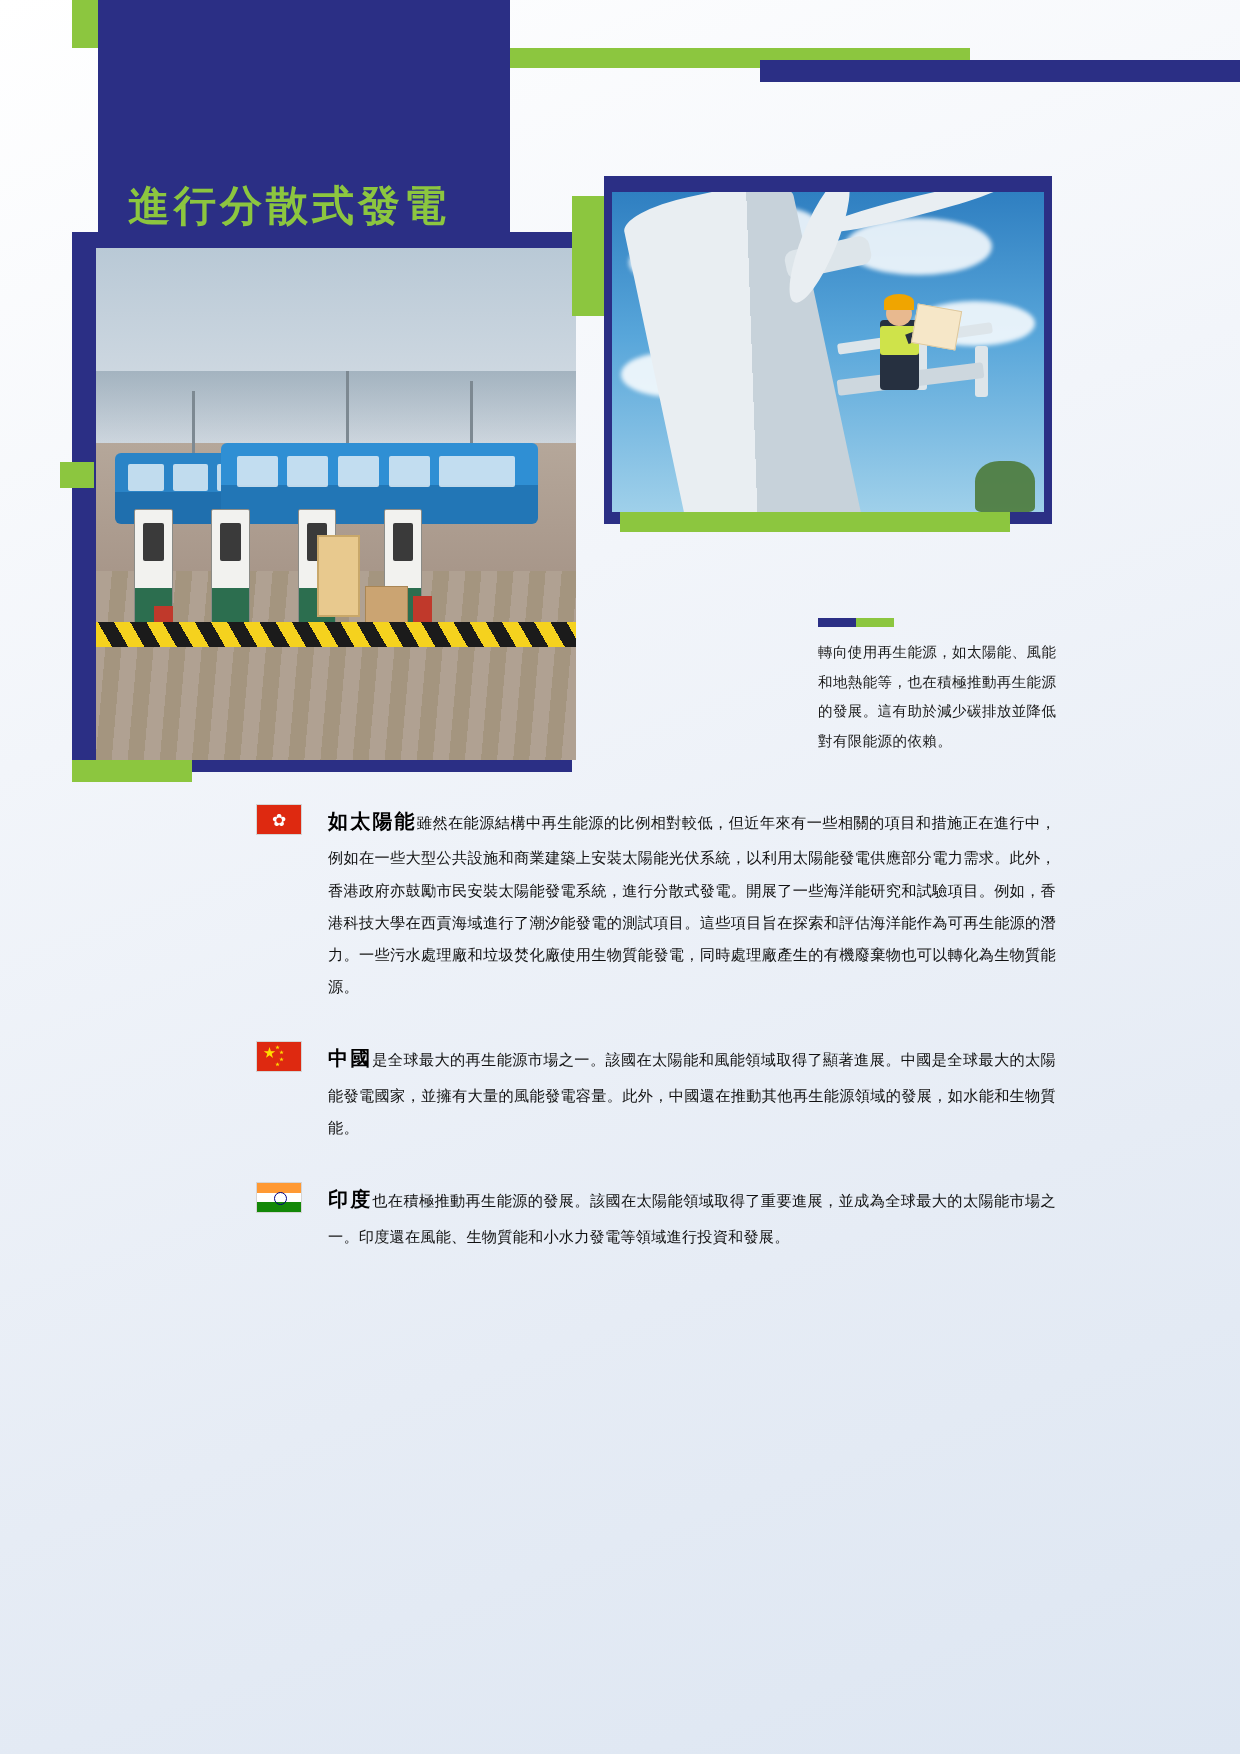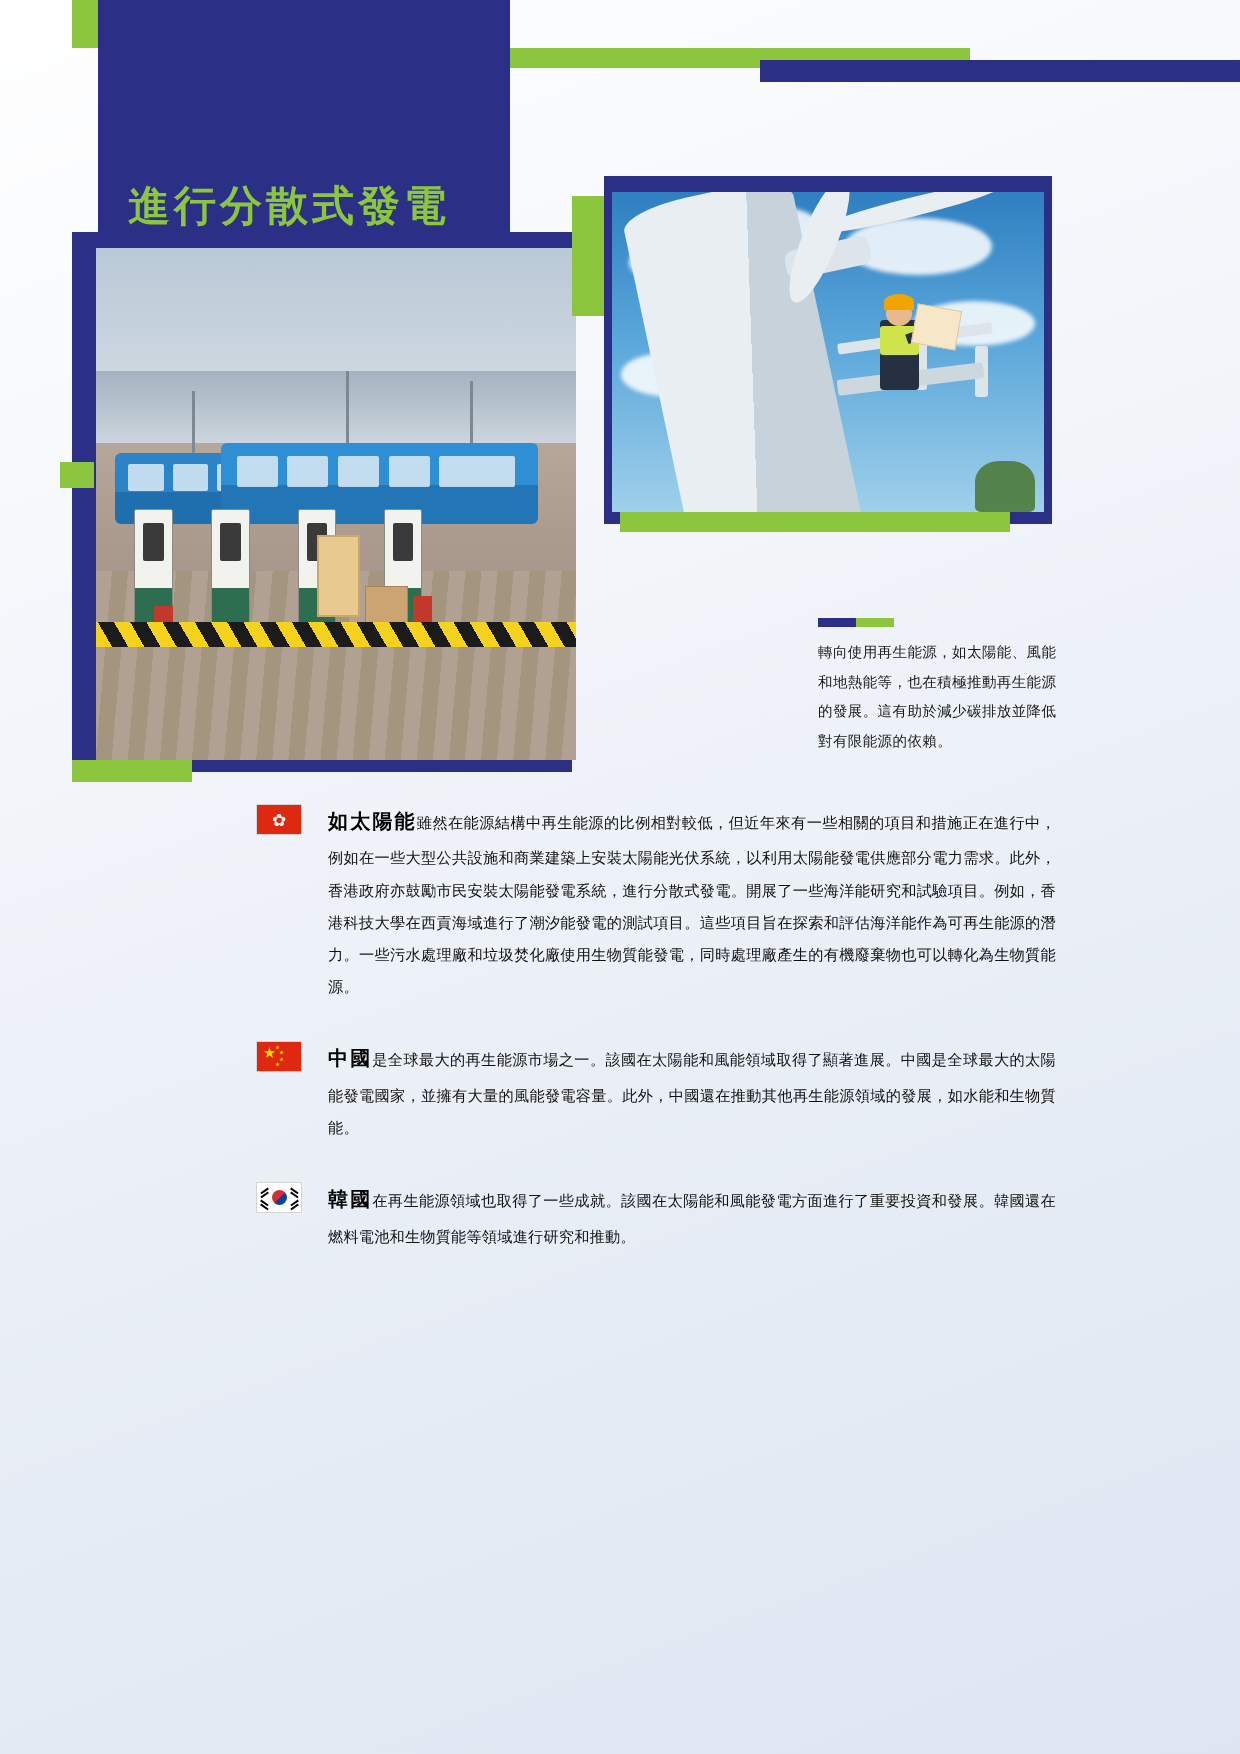--- a/index.html
+++ b/index.html
@@ -373,32 +373,24 @@
       <span class="star-s s1">★</span>
       <span class="star-s s2">★</span>
       <span class="star-s s3">★</span>
       <span class="star-s s4">★</span>
     </div>
     <div class="entry-text">
       <span class="lead">中國</span><span>是全球最大的再生能源市場之一。該國在太陽能和風能領域取得了顯著進展。中國是全球最大的太陽能發電國家，並擁有大量的風能發電容量。此外，中國還在推動其他再生能源領域的發展，如水能和生物質能。</span>
     </div>
   </div>
 
-
-
   <div class="entry" style="margin-top:14px">
-    <div class="flag flag-kr">
-      <span class="taeguk"></span>
-      <span class="bar kb1"></span>
-      <span class="bar kb2"></span>
-      <span class="bar kb3"></span>
-      <span class="bar kb4"></span>
-      <span class="bar kb5"></span>
-      <span class="bar kb6"></span>
-      <span class="bar kb7"></span>
-      <span class="bar kb8"></span>
+    <div class="flag flag-in">
+      <span class="chakra"></span>
     </div>
     <div class="entry-text">
-      <span class="lead">韓國</span><span>在再生能源領域也取得了一些成就。該國在太陽能和風能發電方面進行了重要投資和發展。韓國還在燃料電池和生物質能等領域進行研究和推動。</span>
-    </div>
-  </div>
+      <span class="lead">印度</span><span>也在積極推動再生能源的發展。該國在太陽能領域取得了重要進展，並成為全球最大的太陽能市場之一。印度還在風能、生物質能和小水力發電等領域進行投資和發展。</span>
+    </div>
+  </div>
+
+
 
 </div>
 
 </body></html>

